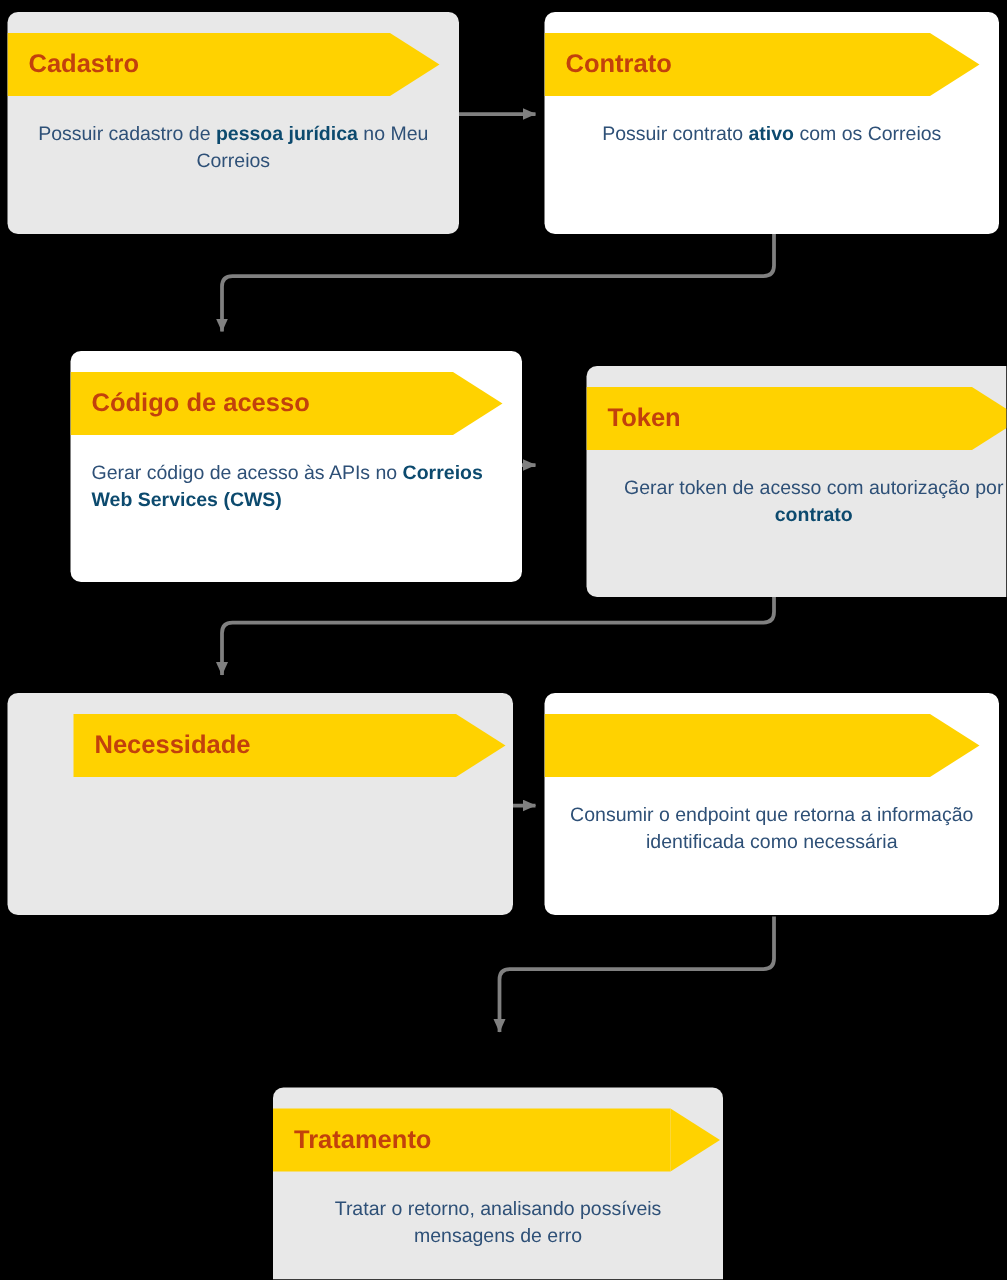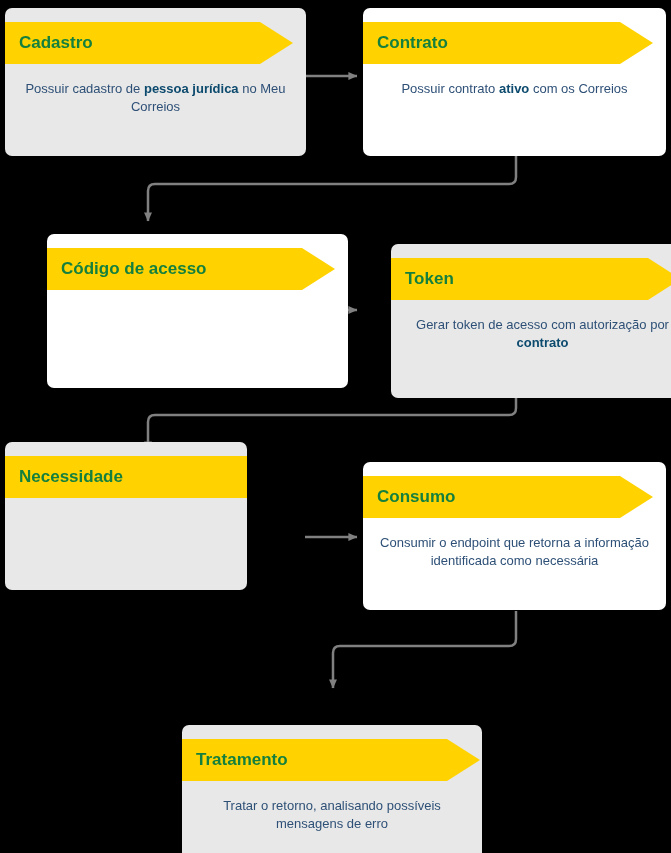--- a/index.html
+++ b/index.html
@@ -61,21 +61,21 @@
     border-left: 33px solid #ffd200;
   }
   .banner .title {
     position: absolute;
     left: 14px;
     top: 0;
     height: 42px;
     line-height: 42px;
     font-size: 17px;
     font-weight: bold;
-    color: #15803d;
+    color: #c2410c;
     white-space: nowrap;
     z-index: 2;
   }
 
   .body-text {
     color: #2e5077;
     font-size: 13px;
     line-height: 18px;
     padding: 16px 14px 0 14px;
   }
@@ -142,46 +142,48 @@
         <div><span>Possuir contrato </span><b>ativo</b><span> com os Correios</span></div>
       </div>
   </div>
 
   <div class="card white" style="left:5px; top:234px; width:301px; height:154px;margin-left:42px;">
     <div class="banner">
       <div class="chev" style="width:255px;"></div>
       <div class="tip" style="left:255px;"></div>
       <div class="title">Código de acesso</div>
     </div>
+    <div class="body-text left">
+        <div><span>Gerar código de acesso às APIs no </span><b>Correios Web Services (CWS)</b></div>
+      </div>
   </div>
 
   <div class="card gray" style="left:363px; top:244px; width:303px; height:154px;margin-left:28px;">
     <div class="banner">
       <div class="chev" style="width:257px;"></div>
       <div class="tip" style="left:257px;"></div>
       <div class="title">Token</div>
     </div>
     <div class="body-text center">
         <div><span>Gerar token de acesso com autorização por </span><b>contrato</b></div>
       </div>
   </div>
 
-  <div class="card gray" style="left:5px; top:442px; width:242px; height:148px;">
+  <div class="card gray" style="left:5px; top:462px; width:337px; height:148px;padding-left:44px;">
     <div class="banner">
       <div class="chev" style="width:255px;"></div>
       <div class="tip" style="left:255px;"></div>
       <div class="title">Necessidade</div>
     </div>
   </div>
 
   <div class="card white" style="left:363px; top:462px; width:303px; height:148px;">
     <div class="banner">
       <div class="chev" style="width:257px;"></div>
       <div class="tip" style="left:257px;"></div>
-      <div class="title">Consumo</div>
     </div>
     <div class="body-text center">
         <div><span>Consumir o endpoint que retorna a informação identificada como necessária</span></div>
       </div>
   </div>
 
   <div class="card gray" style="left:182px; top:725px; width:300px; height:150px;">
     <div class="banner">
       <div class="chev" style="width:265px;"></div>
       <div class="tip" style="left:265px;"></div>

